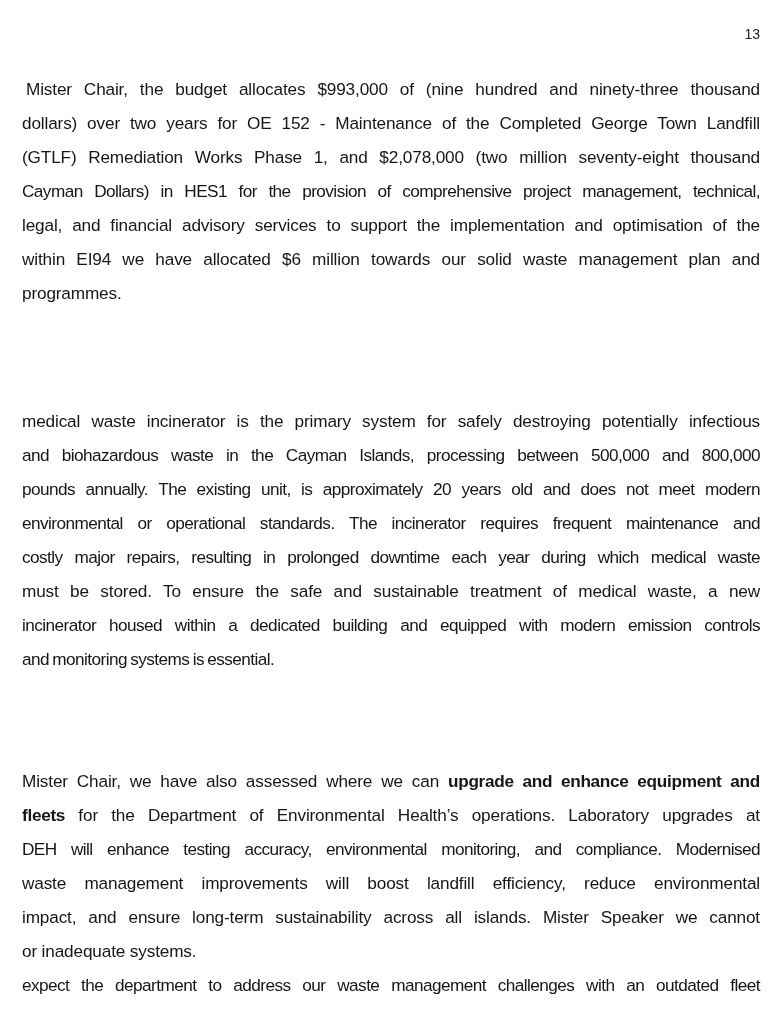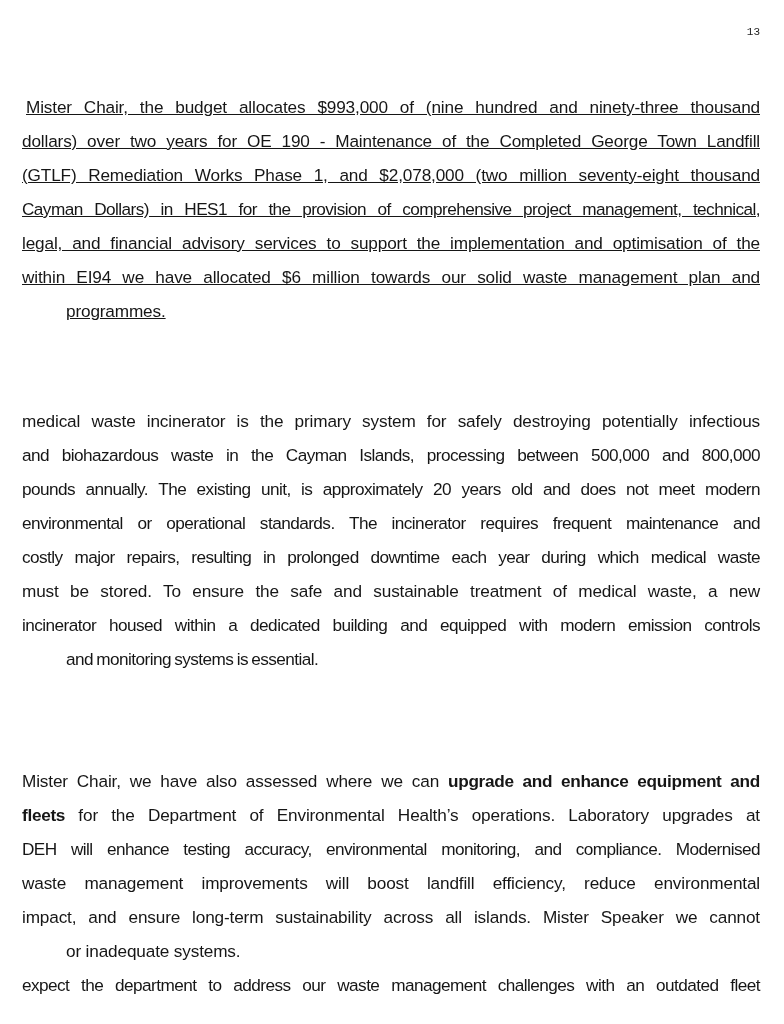--- a/index.html
+++ b/index.html
@@ -12,65 +12,64 @@
       height: 1024px;
       position: relative;
       overflow: hidden;
       font-family: "Liberation Sans", sans-serif;
       color: #161616;
     }
     .page-number {
       position: absolute;
       top: 26px;
       right: 24px;
-      font-size: 11px;
-      font-family: Liberation Mono, monospace;
+      font-size: 14px;
+      font-family: Liberation Sans, sans-serif;
       color: #222;
     }
     .para {
       position: absolute;
       left: 22px;
       width: 738px;
     }
     .line {
       display: block;
       height: 34px;
       line-height: 34px;
       font-size: 17.2px;
       white-space: nowrap;
       text-align: justify;
       text-align-last: justify;
       letter-spacing: -0.15px;
     }
     .line.last {
       text-align-last: left;
-      margin-left: 44px;
     }
     .line.tight {
       letter-spacing: -0.55px;
       word-spacing: -1px;
     }
     .line.indent { padding-left: 4px; }
     b, .bold {
       font-weight: bold;
       letter-spacing: -0.3px;
     }
-    #p1 { top: 90px; text-decoration: underline; }
+    #p1 { top: 72px; }
     #p2 { top: 404px; }
     #p3 { top: 764px; }
   </style>
 </head>
 <body>
 
 <div>
   <div class="page-number">13</div>
 
   <div class="para" id="p1">
     <span class="line indent"> Mister Chair, the budget allocates $993,000 of (nine hundred and ninety-three thousand</span>
-    <span class="line">dollars) over two years for OE 190 - Maintenance of the Completed George Town Landfill</span>
+    <span class="line">dollars) over two years for OE 152 - Maintenance of the Completed George Town Landfill</span>
     <span class="line">(GTLF) Remediation Works Phase 1, and $2,078,000 (two million seventy-eight thousand</span>
     <span class="line tight">Cayman Dollars) in HES1 for the provision of comprehensive project management, technical,</span>
     <span class="line">legal, and financial advisory services to support the implementation and optimisation of the</span>
     <span class="line">within EI94 we have allocated $6 million towards our solid waste management plan and</span>
     <span class="line last">programmes.</span>
   </div>
 
   <div class="para" id="p2">
     <span class="line">medical waste incinerator is the primary system for safely destroying potentially infectious</span>
     <span class="line tight">and biohazardous waste in the Cayman Islands, processing between 500,000 and 800,000</span>

